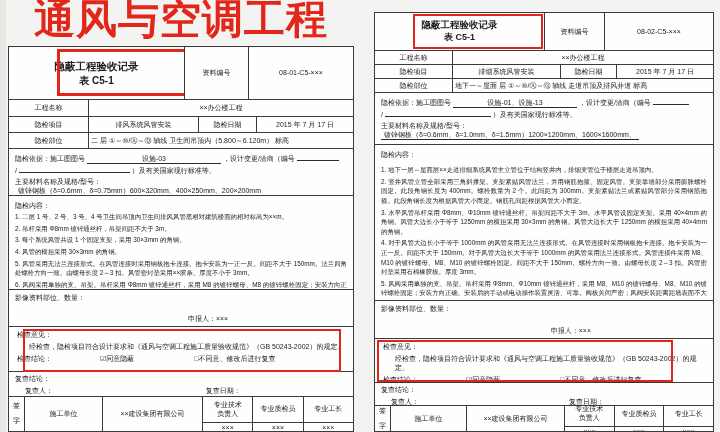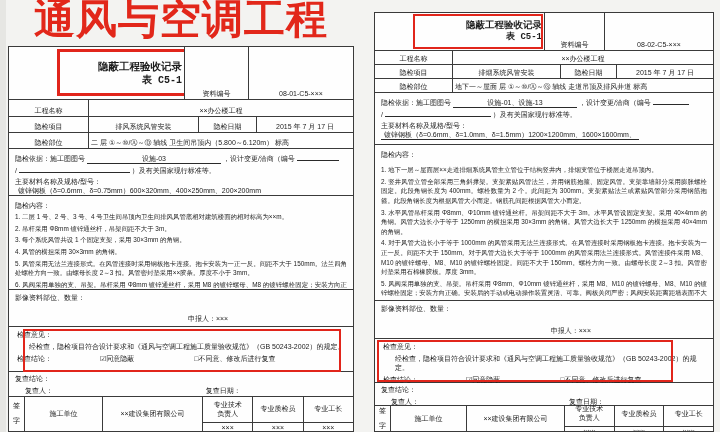--- a/index.html
+++ b/index.html
@@ -6,27 +6,27 @@
   body{width:720px;height:432px;position:relative;background:#f3f3f1;overflow:hidden;
        font-family:"Liberation Sans","DejaVu Sans",sans-serif;color:#1c1c1c;}
   .edge-strip{position:absolute;left:0;top:0;width:6px;height:432px;background:#e6e6e3;}
   .big-title{position:absolute;left:34px;top:-8px;width:310px;font-size:41px;font-weight:900;
              color:#e2271a;letter-spacing:1px;white-space:nowrap;}
   .form{position:absolute;background:#fefefe;border:1.5px solid #3a3a3a;display:flex;
         flex-direction:column;box-sizing:border-box;font-size:7px;line-height:1.3;overflow:hidden;}
   .form-left{left:8px;top:46px;width:346px;height:386px;}
   .form-right{left:374px;top:12px;width:340px;height:420px;}
   .r{display:flex;border-bottom:1px solid #3a3a3a;flex-shrink:0;box-sizing:border-box;}
-  .c{border-right:1px solid #3a3a3a;display:flex;align-items:flex-end;justify-content:center;
+  .c{border-right:1px solid #3a3a3a;display:flex;align-items:center;justify-content:center;
      text-align:center;padding:1px 2px;box-sizing:border-box;overflow:hidden;}
   .c.last{border-right:none;}
   .c.left-al{justify-content:flex-start;text-align:left;}
   .title-cell{position:relative;flex-direction:column;}
   .form-title{font-size:10.5px;font-weight:bold;line-height:1.35;}
-  .form-no{font-size:10px;font-weight:bold;font-family:Liberation Mono, monospace;}
+  .form-no{font-size:10px;font-weight:bold;}
   .redbox{position:absolute;border:3px solid #e1251b;box-sizing:border-box;pointer-events:none;}
   .free{display:block;padding:3px 6px;box-sizing:border-box;overflow:hidden;}
   .free .ln{margin:2px 0;}
   .u{display:inline-block;border-bottom:1px solid #2a2a2a;text-align:center;padding:0 3px;}
   .content-items .item{font-size:6.4px;line-height:1.5;margin:2px 0;text-align:justify;}
   .media-row{position:relative;display:block;padding:3px 6px;box-sizing:border-box;}
   .applicant{position:absolute;left:52%;bottom:3px;}
   .opinion-row{position:relative;display:block;padding:3px 8px;box-sizing:border-box;}
   .opinion-box{position:absolute;border:2.5px solid #e1251b;box-sizing:border-box;pointer-events:none;}
   .opinion-text{margin:3px 0 3px 12px;}

